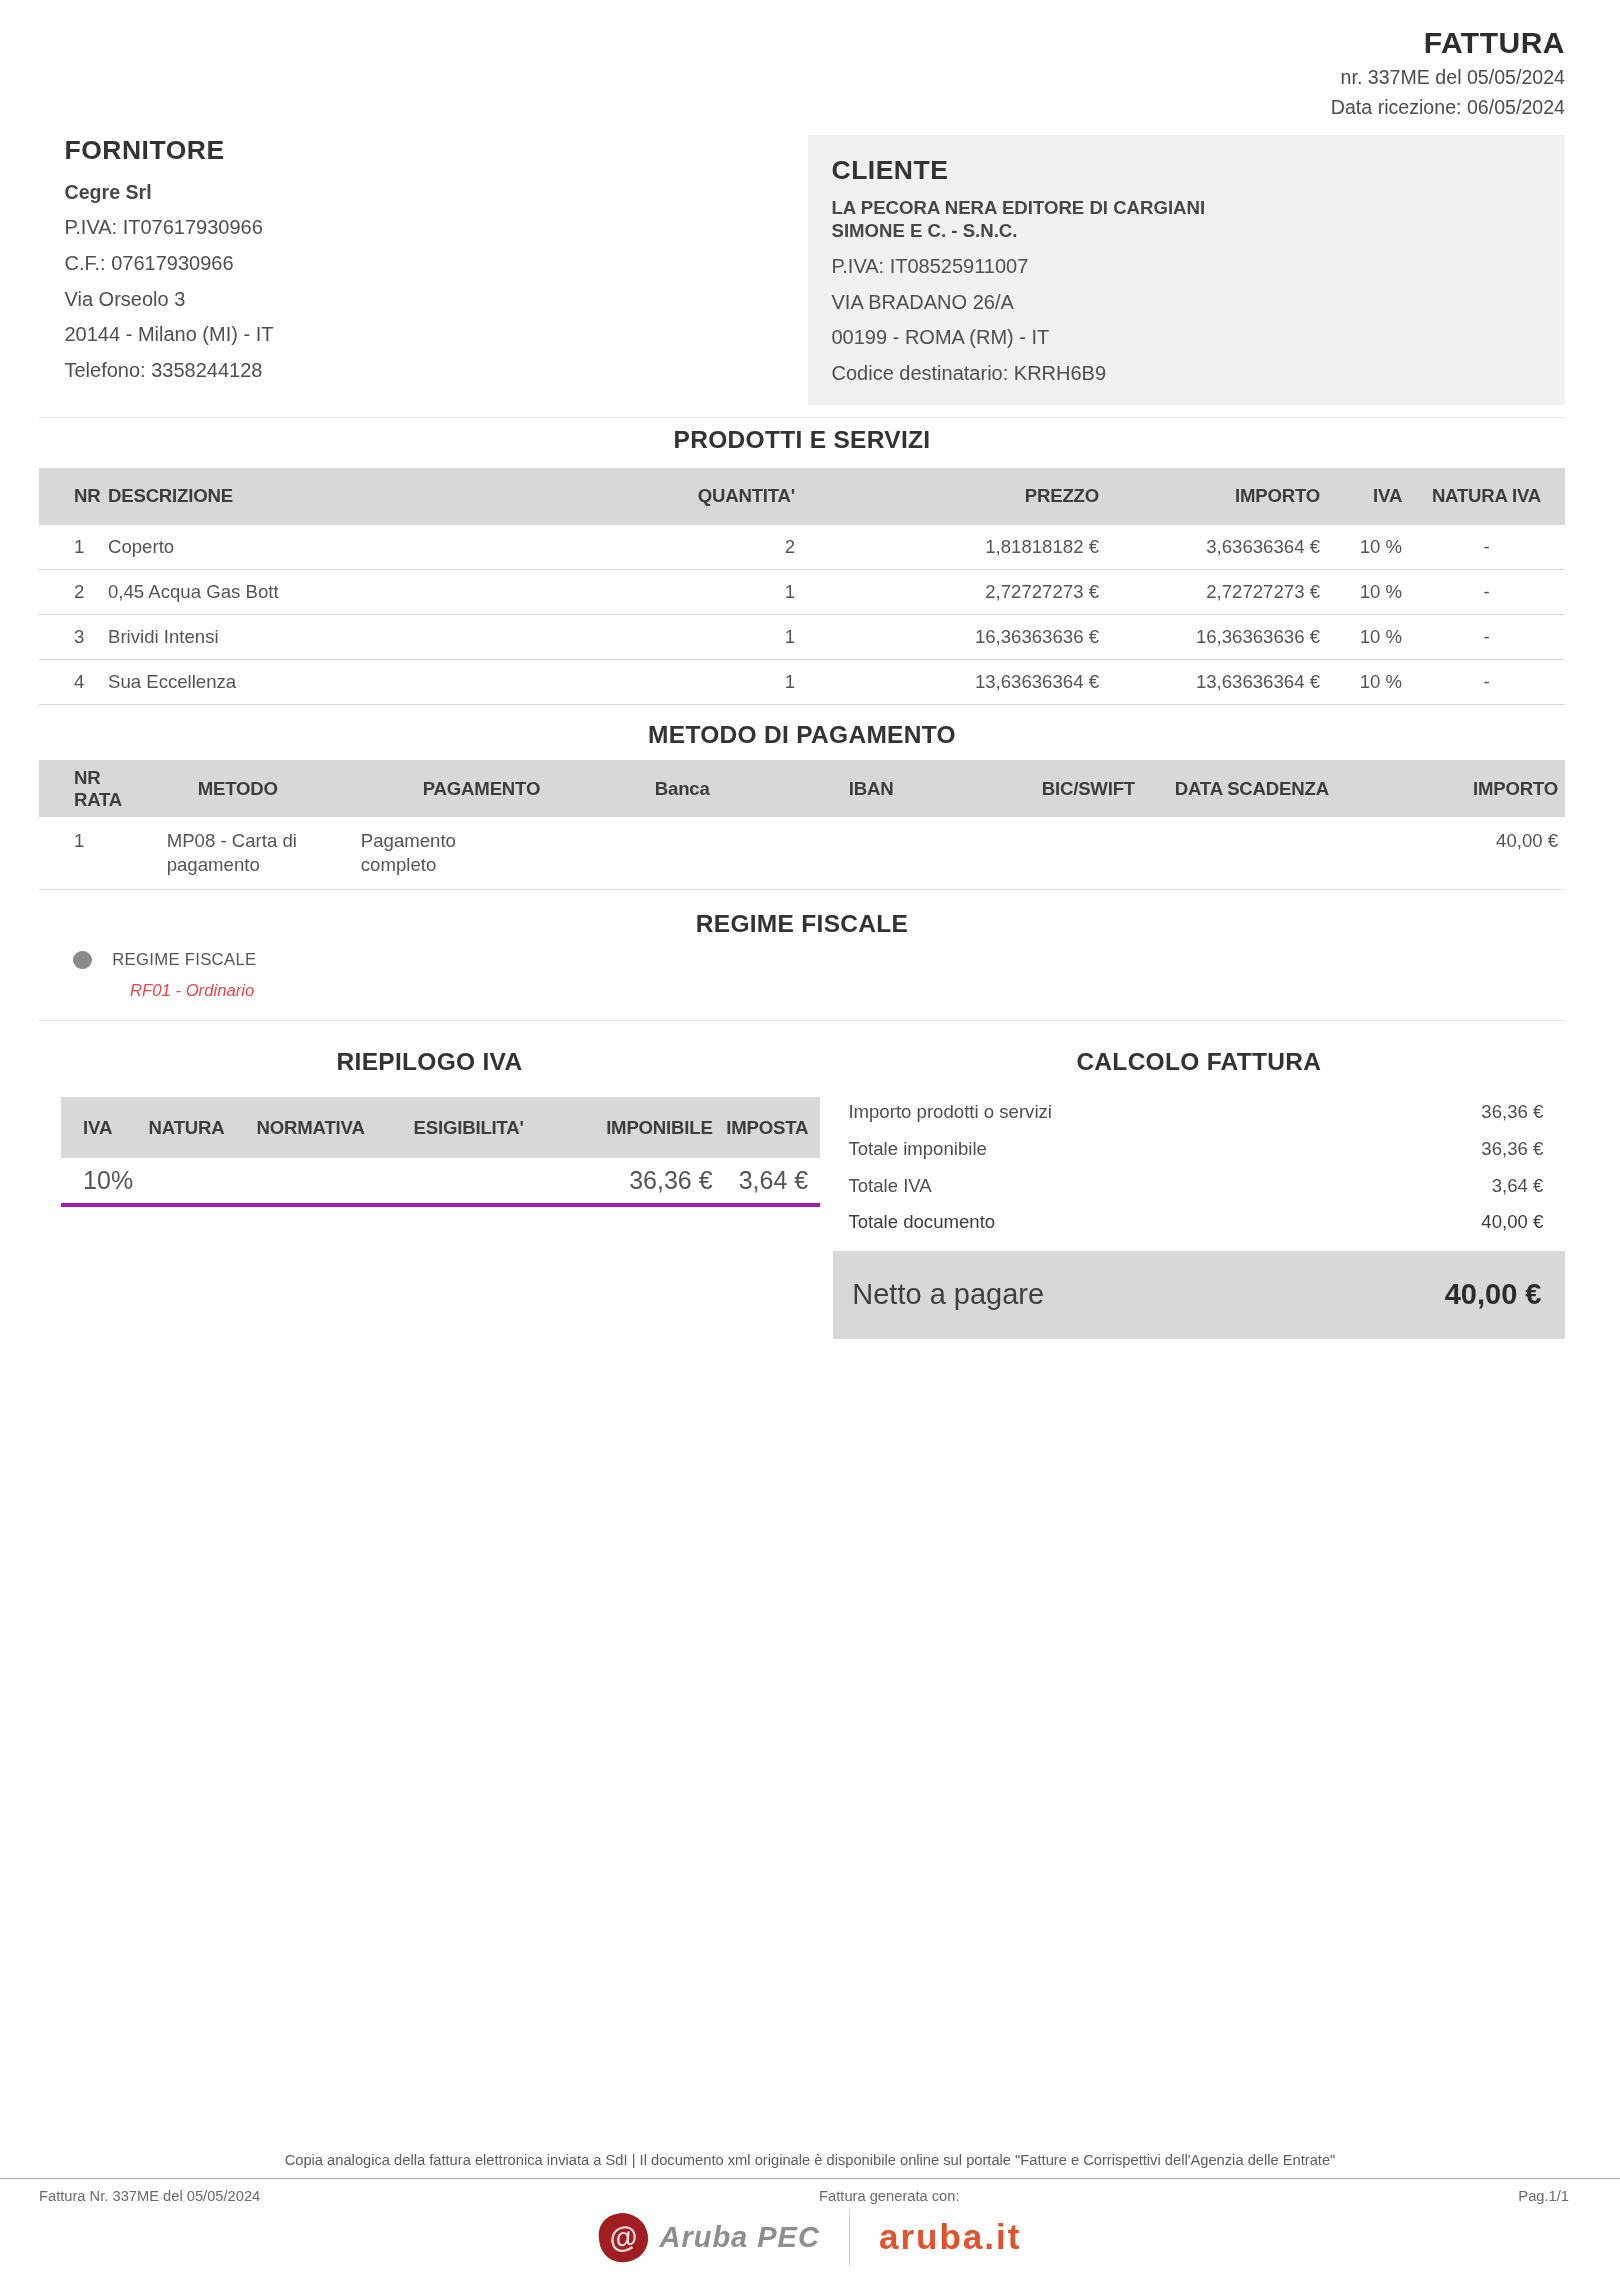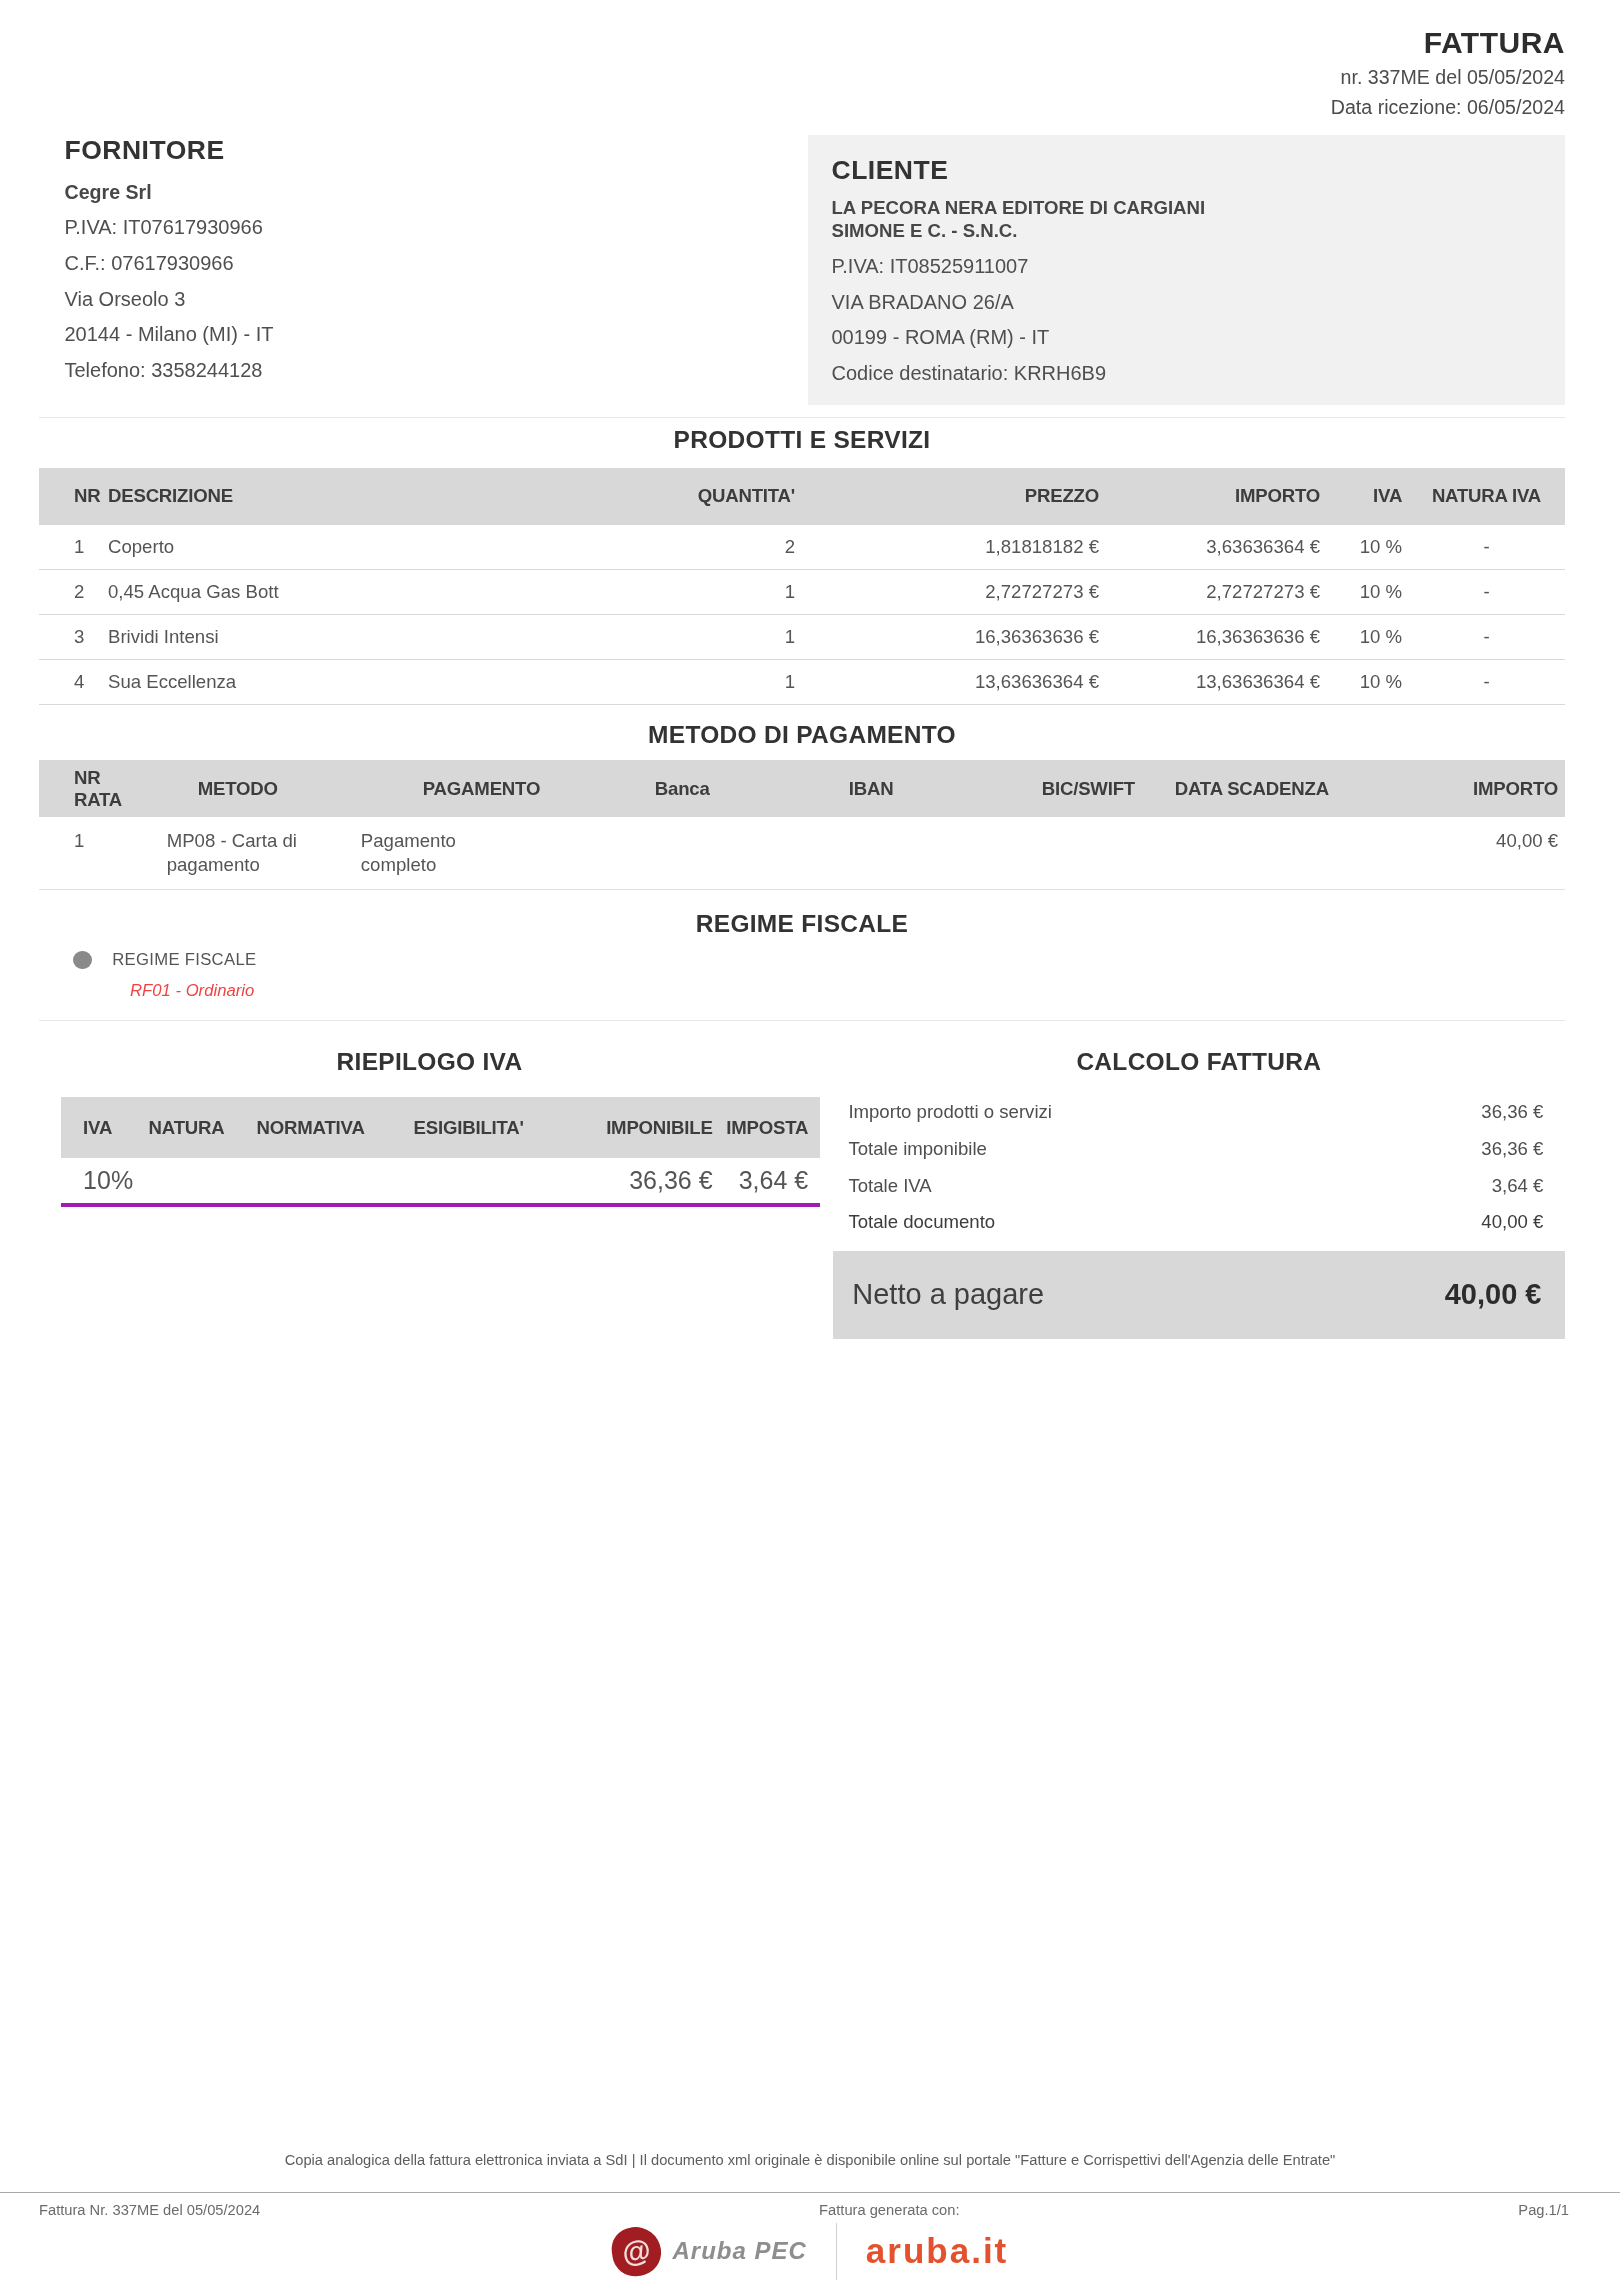--- a/index.html
+++ b/index.html
@@ -66,26 +66,26 @@
   .calc-rows { margin-top:25.5px; }
   .calc-row { display:flex; justify-content:space-between; font-size:18.6px; color:#4f4f4f; padding:0 21.6px 0 15.7px; margin-top:14.7px; }
   .calc-row:first-child { margin-top:0; }
   .calc-bold { font-weight:normal; color:#3c3c3c; }
   .netto-box { background:#d8d8d8; margin-top:17.6px; height:88px; display:flex; align-items:center; justify-content:space-between; padding:0 23.5px 0 19.6px; }
   .netto-label { font-size:29px; color:#3f3f3f; }
   .netto-value { font-size:29px; font-weight:bold; color:#2c2c2c; }
 
   
   .disclaimer { position:absolute; bottom:125px; left:0; right:0; text-align:center; font-size:14.7px; color:#5d5d5d; }
-  .footer { position:absolute; bottom:0; left:0; right:0; height:101px; border-top:1px solid #a9a9a9; }
+  .footer { position:absolute; bottom:0; left:0; right:0; height:115px; border-top:1px solid #a9a9a9; }
   .footer-texts { display:flex; justify-content:space-between; padding:8.8px 51px 0 39px; font-size:14.7px; color:#6b6b6b; }
   .footer-logos { display:flex; align-items:center; justify-content:center; margin-top:4.9px; gap:29px; }
   .pec-logo { display:flex; align-items:center; gap:11.8px; }
   .pec-seal { width:49px; height:49px; background:#a21d22; border-radius:46% 54% 50% 48%; color:#f3dede; display:flex; align-items:center; justify-content:center; font-size:29px; font-weight:bold; transform:rotate(-8deg); }
-  .pec-text { font-size:24px; font-weight:bold; font-style:italic; color:#8e8e8e; letter-spacing:1px; }
+  .pec-text { font-size:29px; font-weight:bold; font-style:italic; color:#8e8e8e; letter-spacing:1px; }
   .logo-divider { width:1px; height:57px; background:#cfcfcf; }
   .aruba-text { font-size:35px; font-weight:bold; color:#e4512d; letter-spacing:2px; }
 </style>
 </head>
 <body>
 
 <div class="page">
   <div class="content">
 
     <div class="doc-header">

